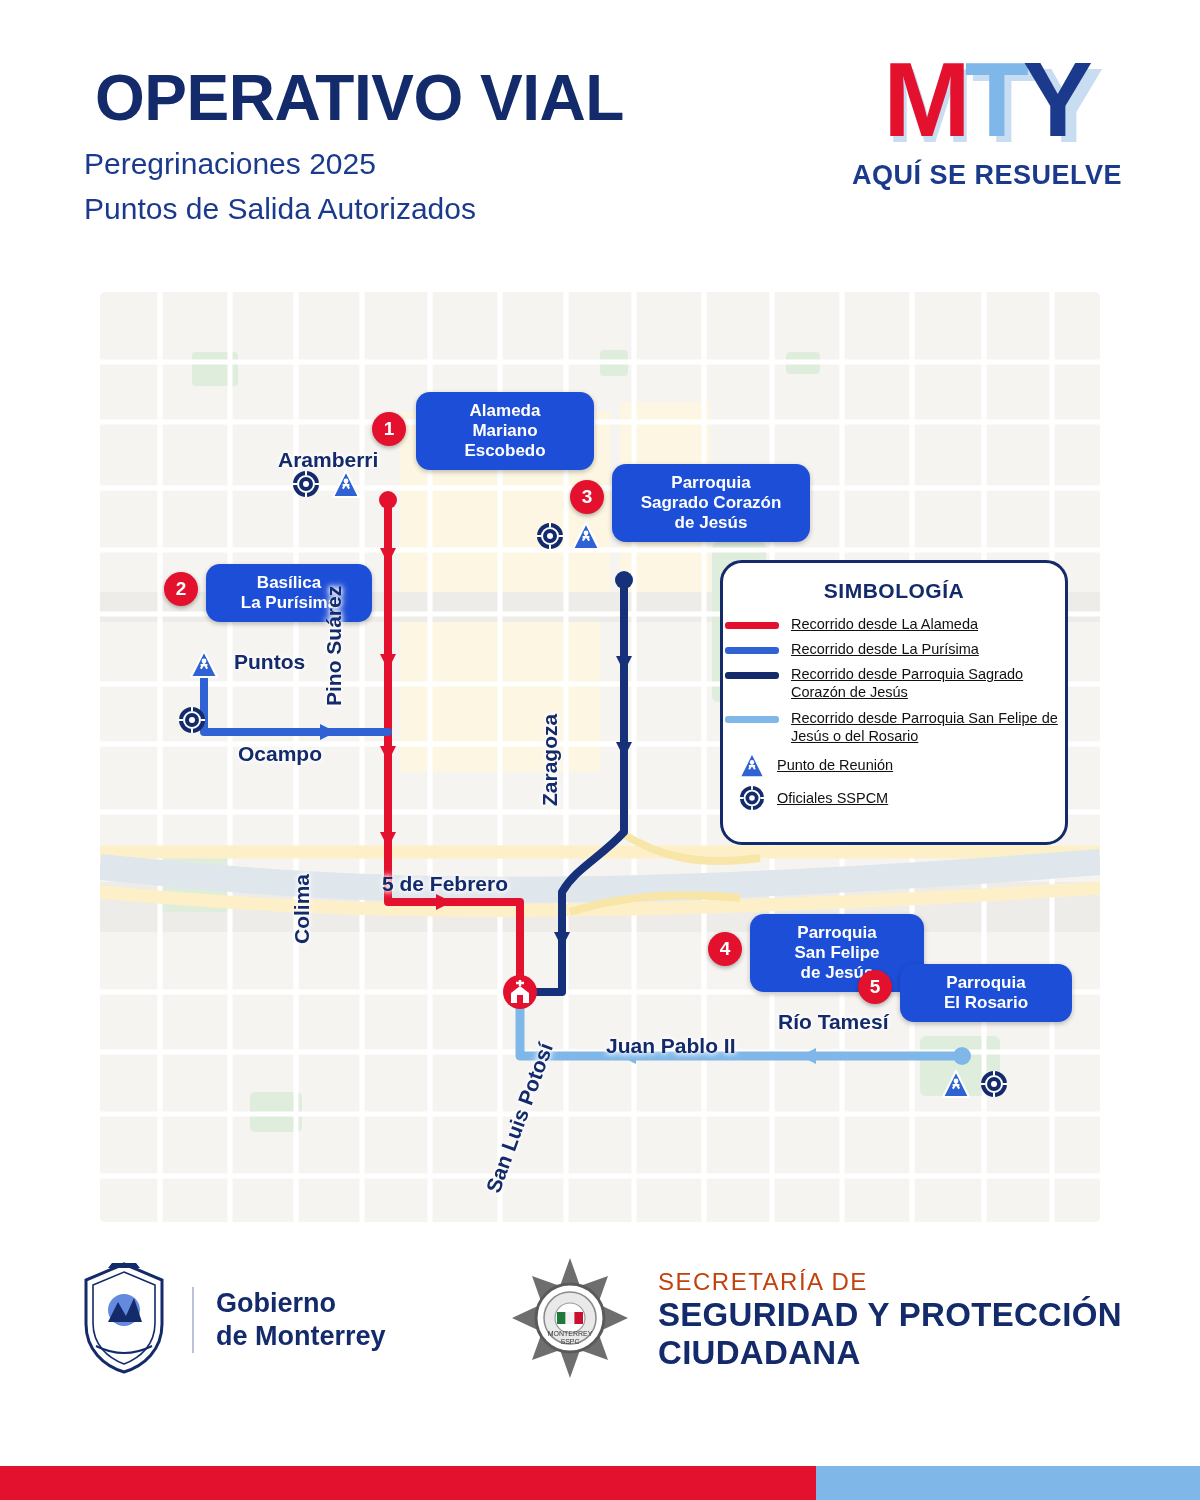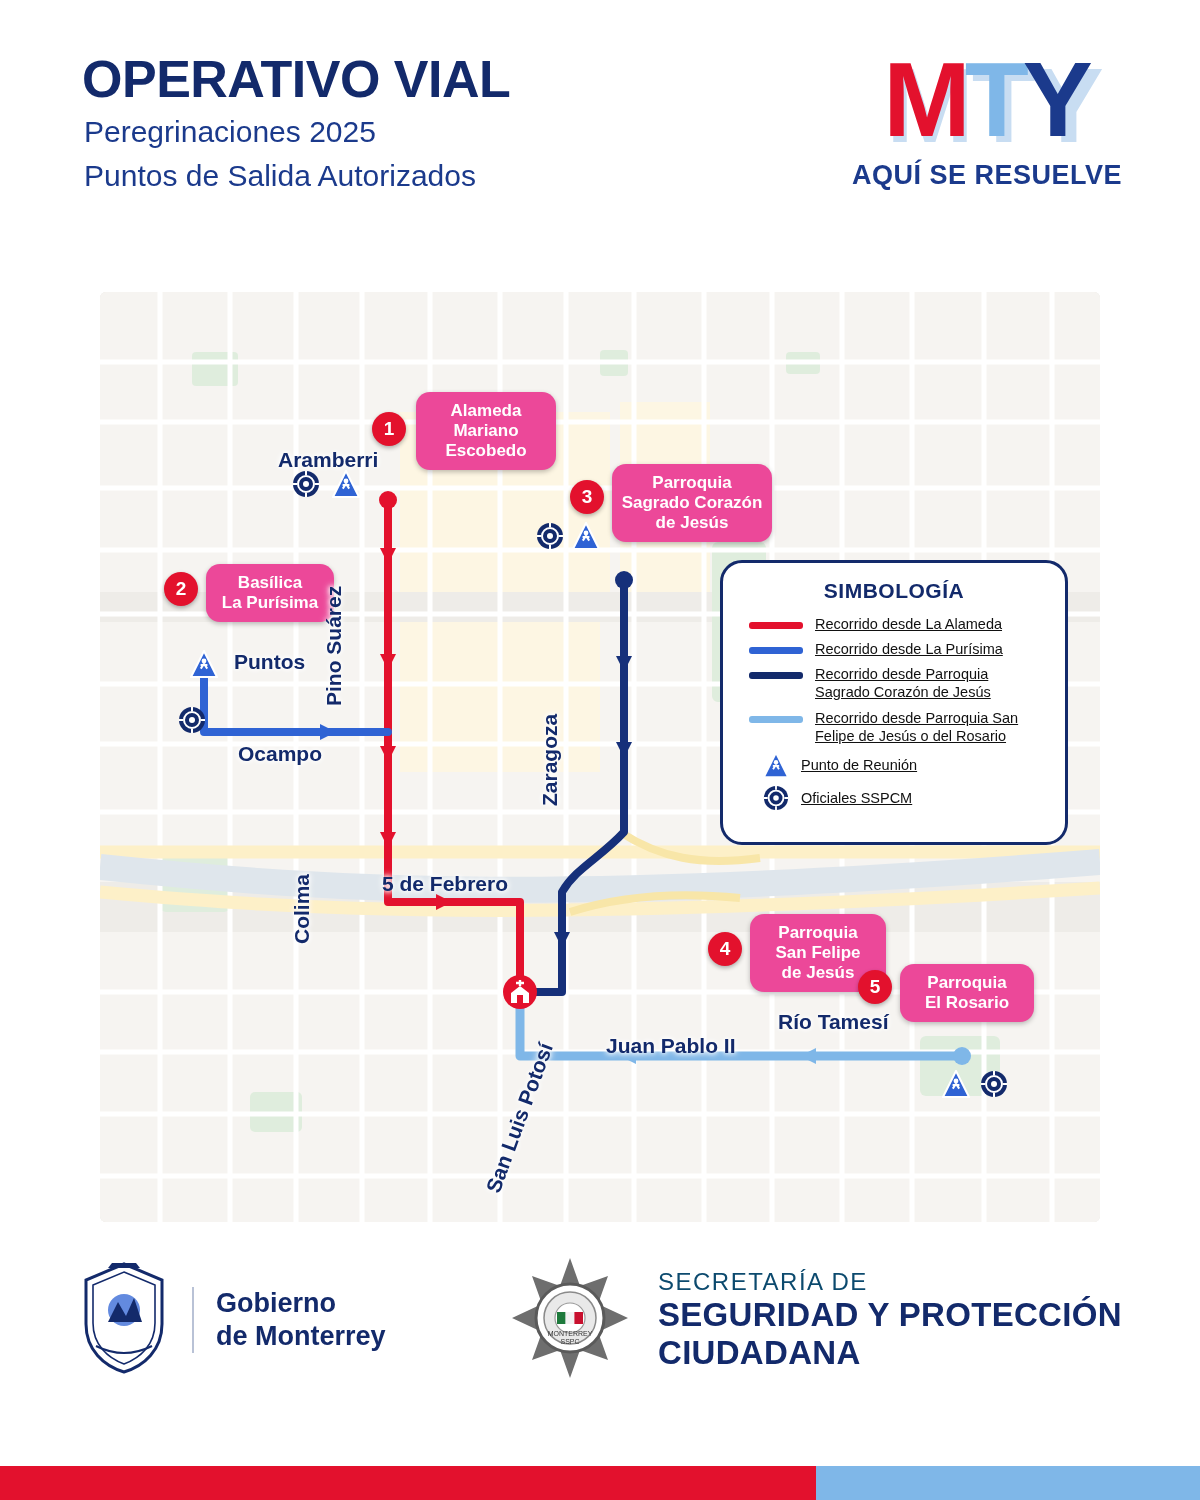--- a/index.html
+++ b/index.html
@@ -9,22 +9,22 @@
     font-family:"Liberation Sans", sans-serif;
     position:relative;
     overflow:hidden;
   }
   .page{position:absolute;inset:0;}
 
   
   .header{position:absolute;left:0;top:0;width:1200px;height:250px;}
   .title-block{position:absolute;left:82px;top:52px;}
   .title-main{
-    font-size:52px;font-weight:bold;color:#132a6b;letter-spacing:-0.5px;
-    line-height:1.05;margin:0;
+    font-size:64px;font-weight:bold;color:#132a6b;letter-spacing:-0.5px;
+    line-height:1.05;margin:13px;
   }
   .title-sub{
     font-size:30px;color:#1b3a8c;line-height:1.28;margin:6px 0 0 2px;font-weight:normal;
   }
   
   .mty{position:absolute;right:48px;top:46px;width:330px;height:170px;}
   .mty-letters{
     position:relative;height:110px;
     font-size:105px;font-weight:bold;letter-spacing:-2px;
     line-height:108px;text-align:center;
@@ -45,42 +45,42 @@
 
   
   .map-wrap{
     position:absolute;left:100px;top:292px;width:1000px;height:930px;
     border-radius:6px;overflow:hidden;background:#eceae6;
   }
   .map-svg{position:absolute;left:0;top:0;}
 
   
   .pill{
-    position:absolute;background:#ec4899;color:#fff;border-radius:14px;
+    position:absolute;background:#1d4ed8;color:#fff;border-radius:14px;
     font-size:17px;font-weight:bold;line-height:1.18;text-align:center;
-    padding:9px 6px;box-shadow:0 2px 5px rgba(0,0,0,.25);
+    padding:9px 25px;box-shadow:0 2px 5px rgba(0,0,0,.25);
   }
   .num{
     position:absolute;width:34px;height:34px;border-radius:50%;
     background:#e3112d;color:#fff;font-size:19px;font-weight:bold;
     display:flex;align-items:center;justify-content:center;
     box-shadow:0 2px 4px rgba(0,0,0,.3);
   }
   .street{
     position:absolute;color:#132a6b;font-weight:bold;font-size:21px;
     text-shadow:0 0 4px #fff,0 0 6px #fff,0 0 8px #fff;white-space:nowrap;
   }
   .rot-90{transform:rotate(-90deg);transform-origin:left bottom;}
   .rot-d{transform:rotate(-70deg);transform-origin:left bottom;}
 
   
   .legend{
     position:absolute;left:620px;top:268px;width:348px;height:285px;
     background:#fff;border:3px solid #132a6b;border-radius:22px;
-    padding:14px 26px;box-sizing:border-box;
+    padding:14px 2px;box-sizing:border-box;
   }
   .legend-title{
     text-align:center;color:#132a6b;font-weight:bold;font-size:21px;
     letter-spacing:.5px;margin:2px 0 12px;
   }
   .legend-row{display:flex;align-items:flex-start;margin-bottom:7px;}
   .legend-swatch{width:54px;min-width:54px;height:7px;border-radius:3px;margin:7px 12px 0 0;}
   .legend-text{font-size:14.5px;color:#111;line-height:1.25;text-decoration:underline;}
   .legend-icon{width:26px;min-width:26px;height:26px;margin:0 12px 0 14px;}
 
@@ -90,21 +90,21 @@
 
   
   .footer{position:absolute;left:0;bottom:62px;width:1200px;height:190px;}
   .gob{position:absolute;left:78px;top:10px;display:flex;align-items:center;}
   .gob-text{
     font-size:27px;font-weight:bold;color:#132a6b;line-height:1.22;margin-left:22px;
     border-left:2px solid #b9c2d6;padding-left:22px;
   }
   .sspc{position:absolute;left:508px;top:8px;display:flex;align-items:center;}
   .sspc-text{margin-left:26px;}
-  .sspc-l1{font-size:24px;color:#0c4a6e;letter-spacing:1.5px;font-weight:normal;}
+  .sspc-l1{font-size:24px;color:#c2410c;letter-spacing:1.5px;font-weight:normal;}
   .sspc-l2{font-size:33px;font-weight:bold;color:#132a6b;line-height:1.15;letter-spacing:.3px;}
 
   .bottom-bar{position:absolute;left:0;bottom:0;width:1200px;height:34px;display:flex;}
   .bar-red{background:#e3112d;flex:0 0 68%;}
   .bar-blue{background:#7fb7e8;flex:1;}
 </style>
 </head>
 <body>
 
 <div class="page">

